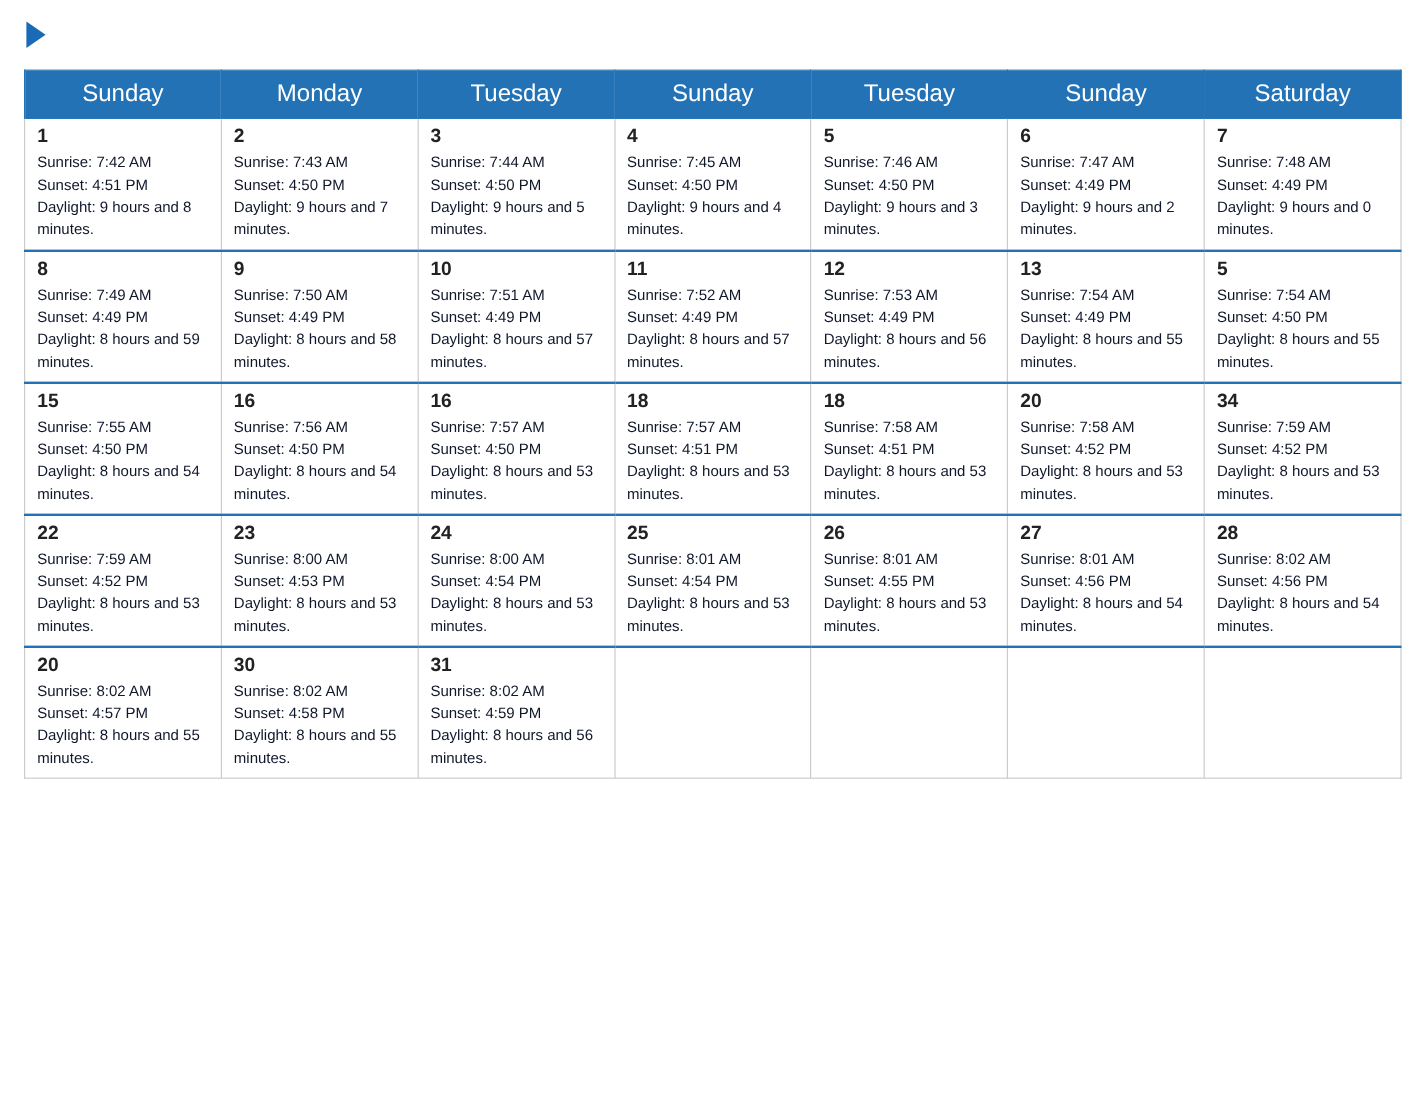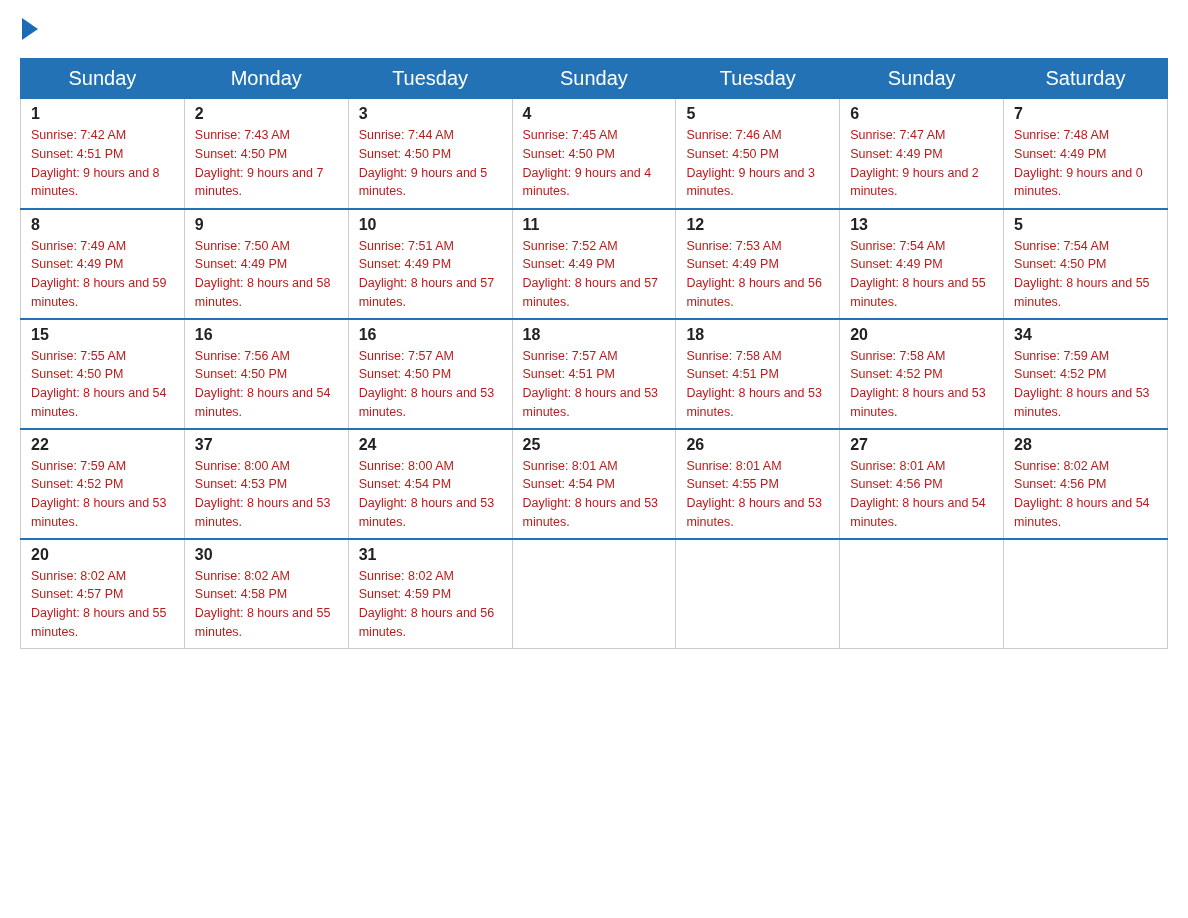--- a/index.html
+++ b/index.html
@@ -59,21 +59,21 @@
     }
     .calendar td .day-num {
       font-size: 16px;
       font-weight: bold;
       display: block;
       margin-bottom: 3px;
     }
     .calendar td .info {
       font-size: 12.5px;
       line-height: 1.5;
-      color: #b91c1c;
+      color: #0f172a;
     }
     .calendar tr:not(:last-child) td {
       border-bottom: 2px solid #2272b5;
     }
     .calendar td.empty {
       background: #fff;
     }
     .logo-row {
       display: flex;
       align-items: center;
@@ -221,21 +221,21 @@
           <span class="day-num">34</span>
           <div class="info">Sunrise: 7:59 AM<br>Sunset: 4:52 PM<br>Daylight: 8 hours and 53 minutes.</div>
         </td>
       </tr>
       <tr>
         <td>
           <span class="day-num">22</span>
           <div class="info">Sunrise: 7:59 AM<br>Sunset: 4:52 PM<br>Daylight: 8 hours and 53 minutes.</div>
         </td>
         <td>
-          <span class="day-num">37</span>
+          <span class="day-num">23</span>
           <div class="info">Sunrise: 8:00 AM<br>Sunset: 4:53 PM<br>Daylight: 8 hours and 53 minutes.</div>
         </td>
         <td>
           <span class="day-num">24</span>
           <div class="info">Sunrise: 8:00 AM<br>Sunset: 4:54 PM<br>Daylight: 8 hours and 53 minutes.</div>
         </td>
         <td>
           <span class="day-num">25</span>
           <div class="info">Sunrise: 8:01 AM<br>Sunset: 4:54 PM<br>Daylight: 8 hours and 53 minutes.</div>
         </td>

